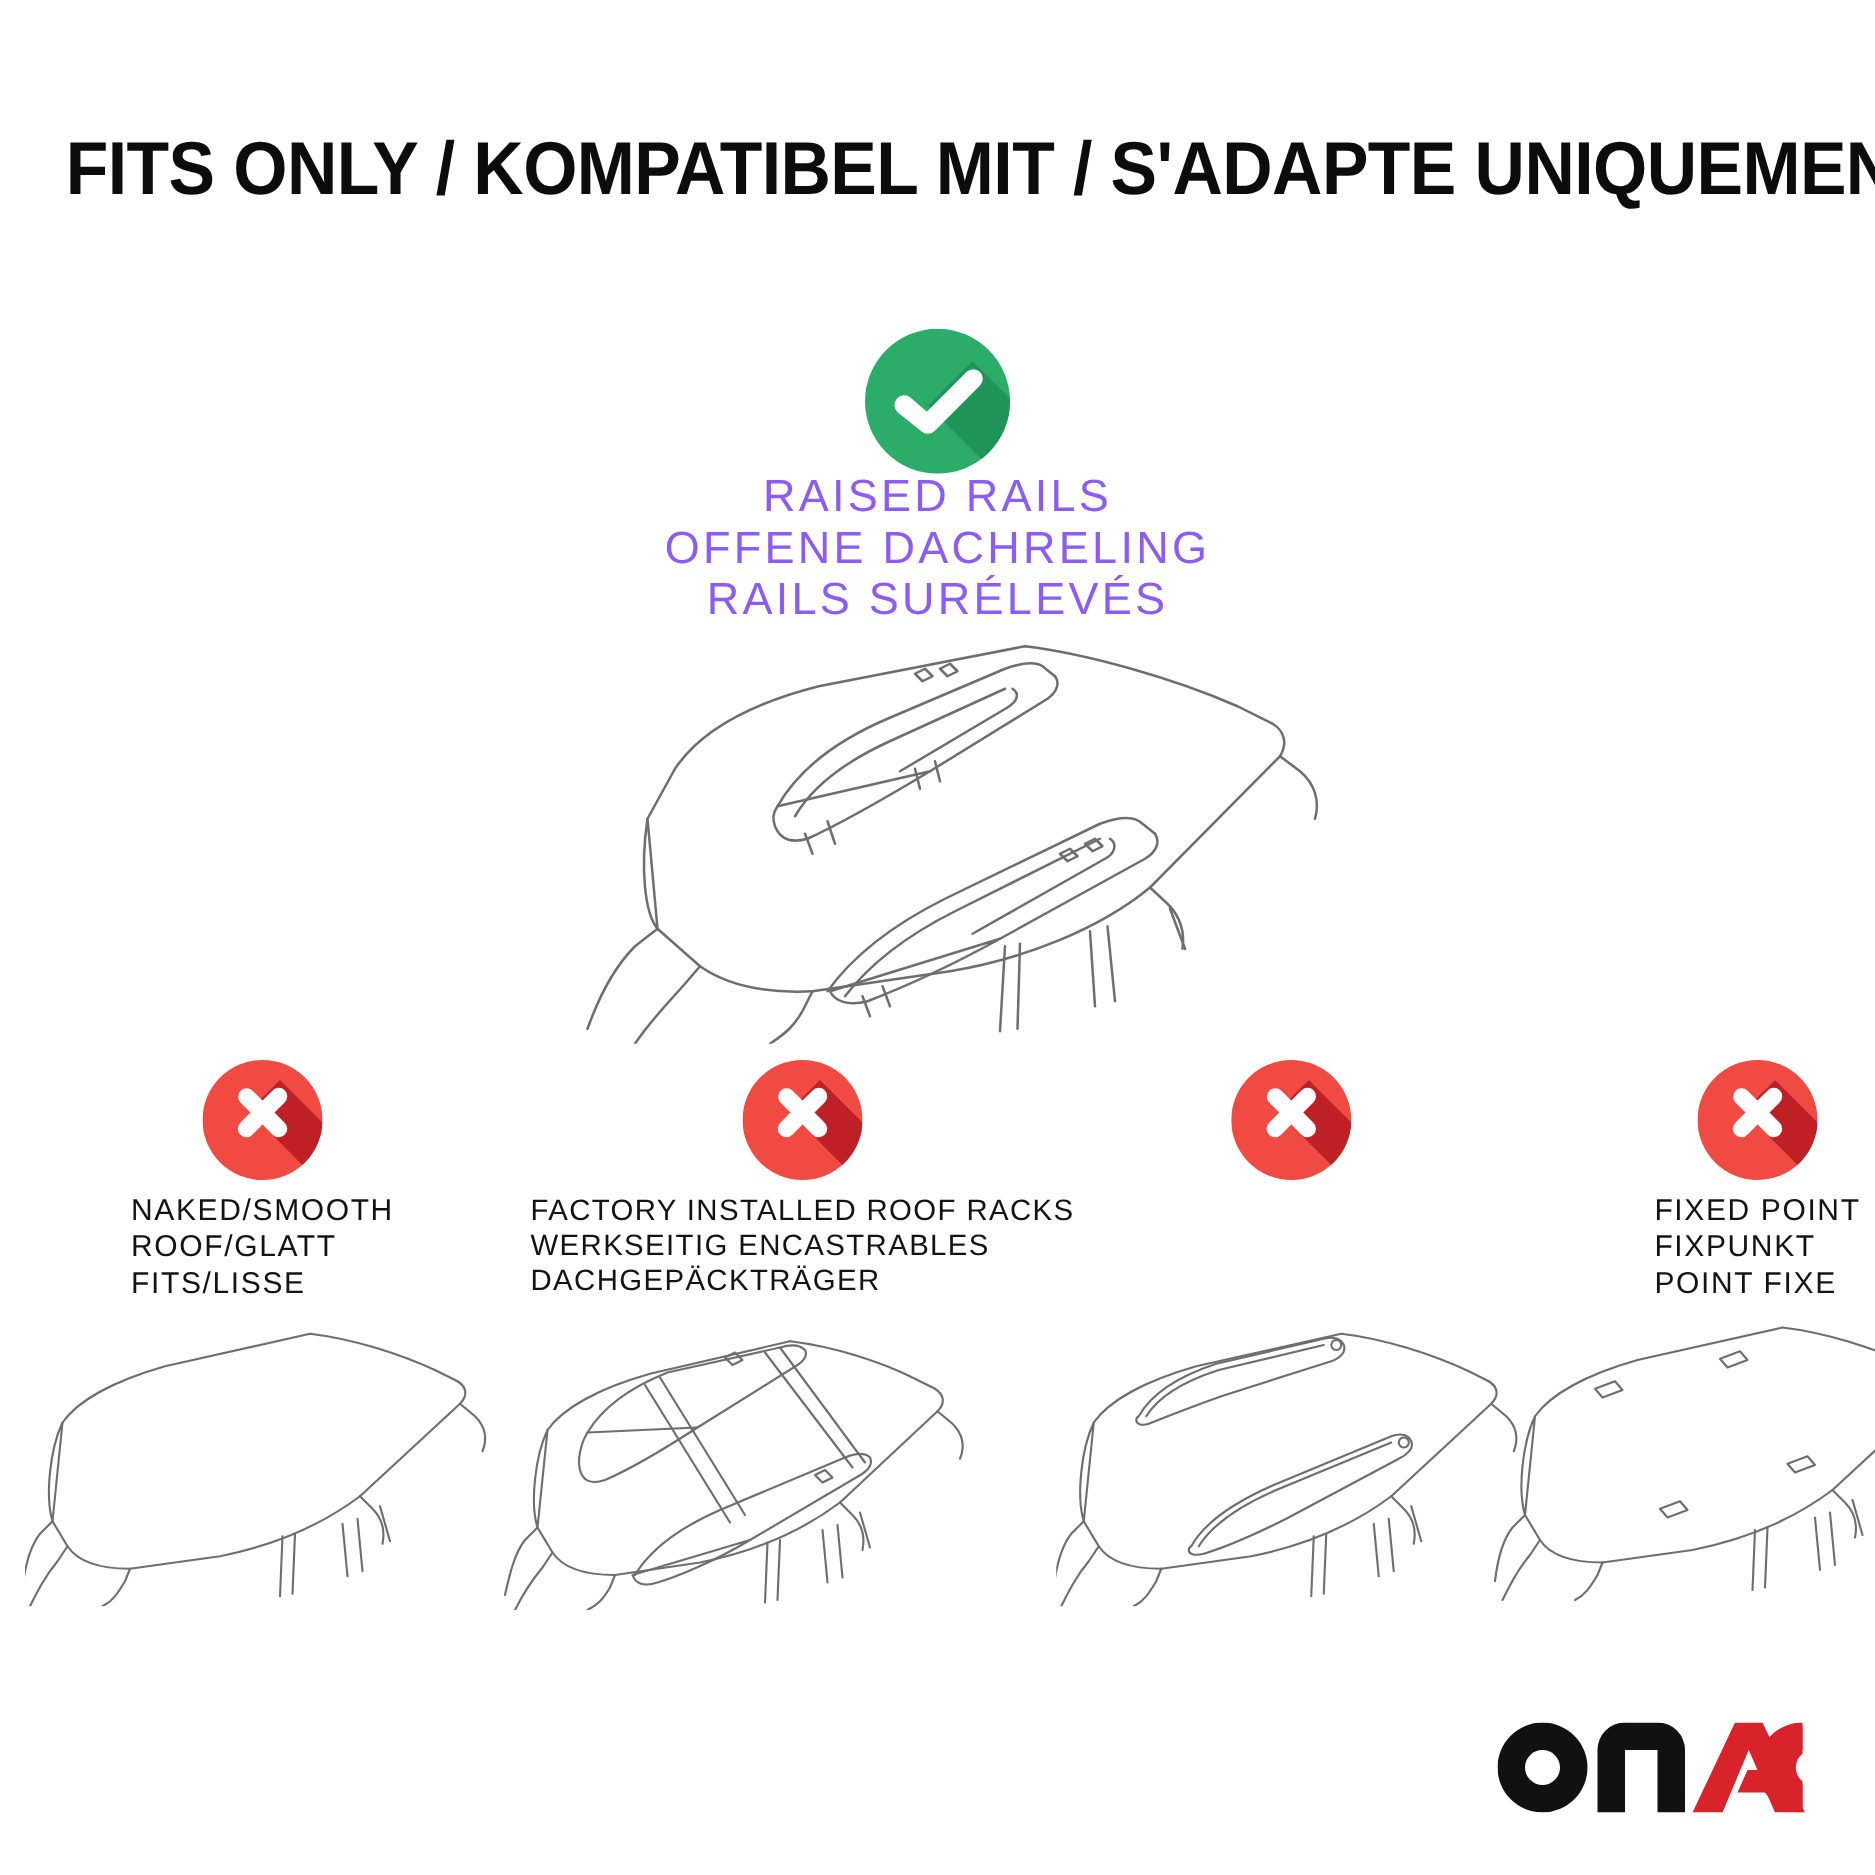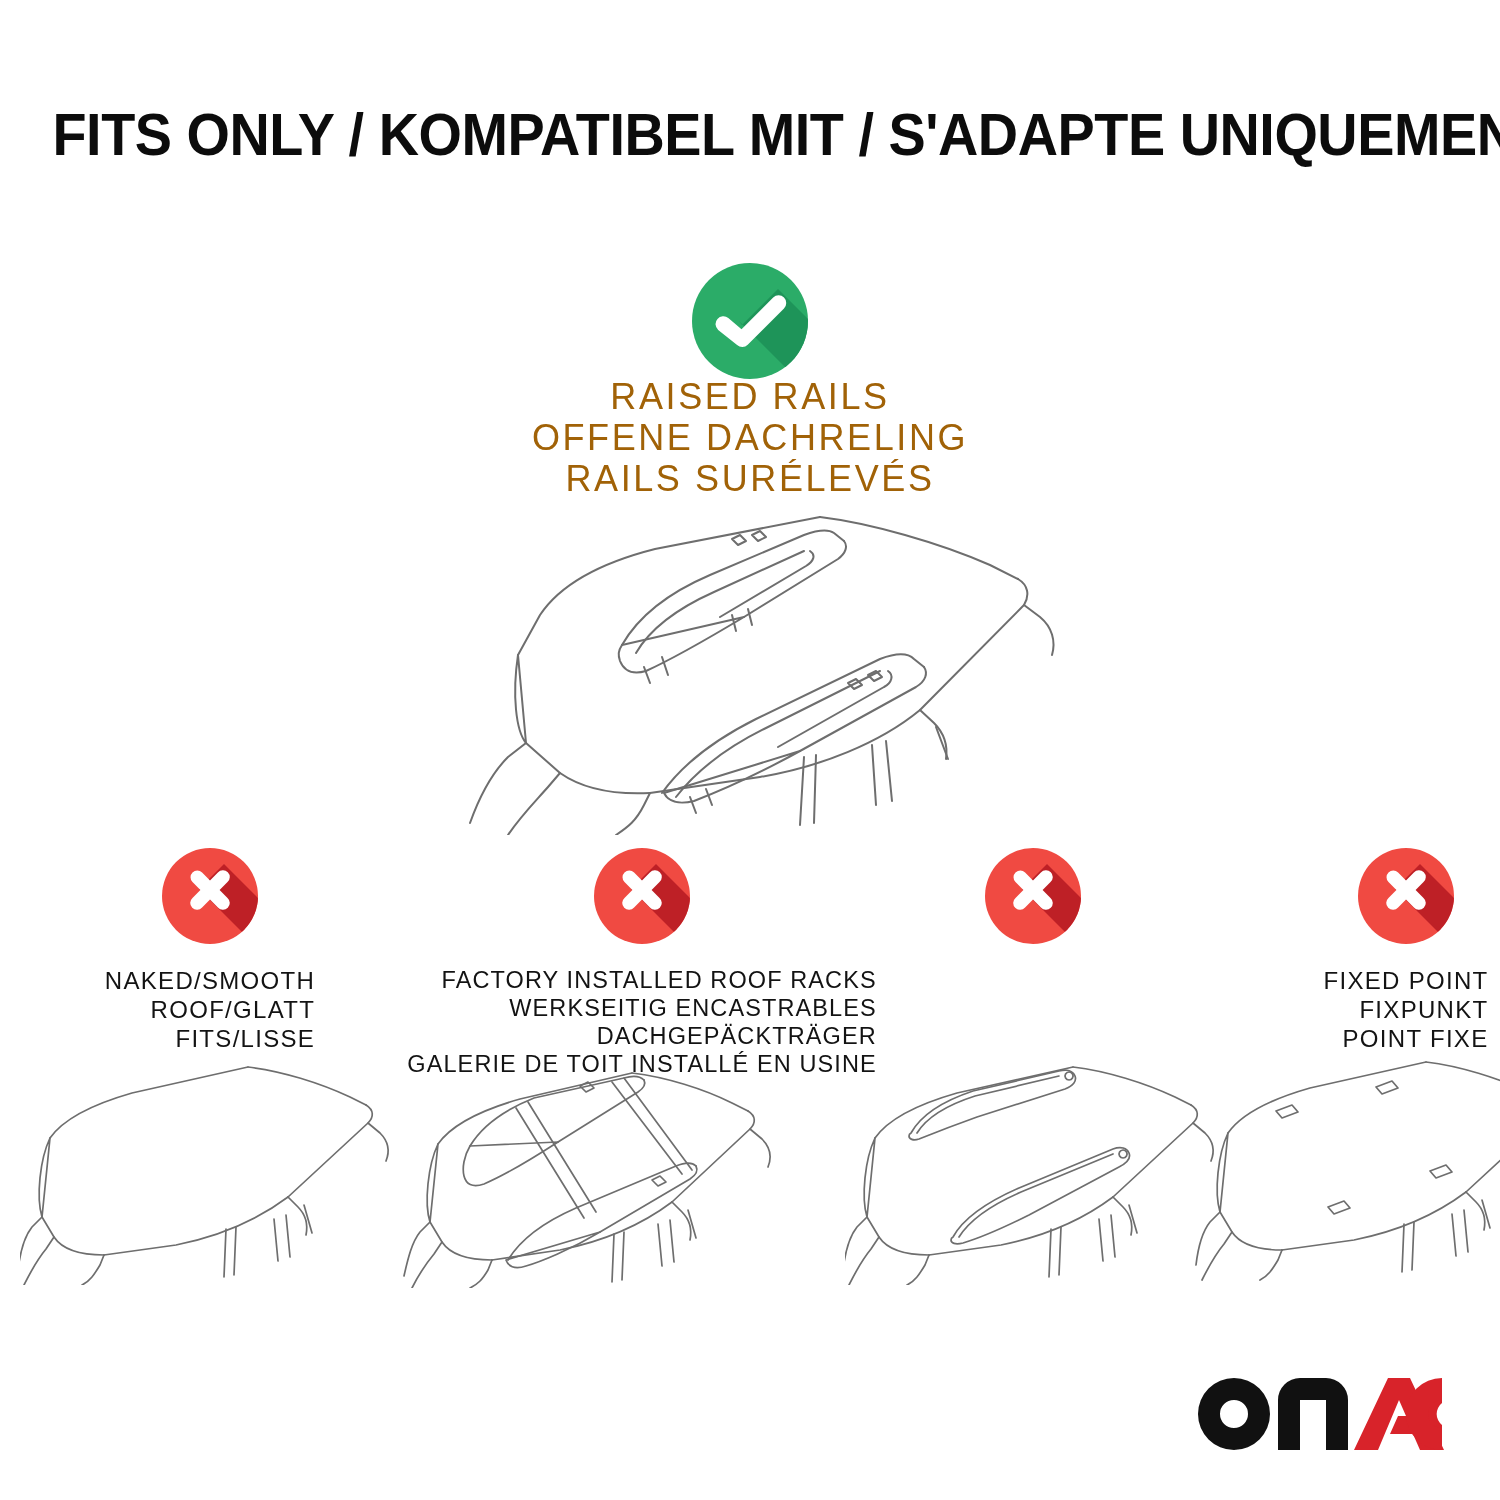--- a/index.html
+++ b/index.html
@@ -40,21 +40,21 @@
 
   .good-text{
     position:absolute;
     left:250px; top:376px;
     width:1000px;
     text-align:center;
     font-size:36px;
     font-weight:300;
     letter-spacing:2.6px;
     line-height:41px;
-    color:#a16207;
+    color:#8b5cf6;
   }
   .good-text div{white-space:nowrap;}
 
   .hero-illu{
     position:absolute;
     left:400px; top:505px;
     width:700px; height:330px;
   }
 
   
@@ -71,22 +71,22 @@
     align-items:center;
   }
   .col-0{left:20px;  width:380px;}
   .col-1{left:417px; width:450px;}
   .col-2{left:855px; width:355px;}
   .col-3{left:1271px;width:270px;}
 
   .iconwrap{height:104px;display:flex;align-items:flex-start;justify-content:center;}
 
   .col-label{
-    margin-top:14px;
-    text-align:right;
+    margin-top:2px;
+    text-align:left;
     font-size:24px;
     font-weight:300;
     letter-spacing:1.3px;
     line-height:29px;
     color:#131313;
   }
   .col-label div{white-space:nowrap;}
   .col-1 .col-label{font-size:23.5px;letter-spacing:1.1px;line-height:28px;}
   .col-2 .col-label{letter-spacing:1.4px;}
 
@@ -233,21 +233,20 @@
           <g clip-path="url(#rc1)">
             <path d="M37,41 L55,59 L96,100 L96,50 L62,16 Z" fill="#BE2026"></path>
           </g>
           <path d="M30.5,24.5 a6.8,6.8 0 0 1 9.6,0 L48,32.4 L55.9,24.5 a6.8,6.8 0 1 1 9.6,9.6 L57.6,42 L65.5,49.9 a6.8,6.8 0 1 1 -9.6,9.6 L48,51.6 L40.1,59.5 a6.8,6.8 0 1 1 -9.6,-9.6 L38.4,42 L30.5,34.1 a6.8,6.8 0 0 1 0,-9.6 Z" fill="#FFFFFF"></path>
         </svg>
       </div>
       <div class="col-label">
         <div>FACTORY INSTALLED ROOF RACKS</div>
         <div>WERKSEITIG ENCASTRABLES</div>
         <div>DACHGEPÄCKTRÄGER</div>
-        <div>GALERIE DE TOIT INSTALLÉ EN USINE</div>
       </div>
     </div>
 
     <div class="col col-2">
       <div class="iconwrap">
         <svg class="bad-icon" viewBox="0 0 96 96">
           <defs>
               <clipPath id="rc2">
                 <circle cx="48" cy="48" r="48"></circle>
               </clipPath>

